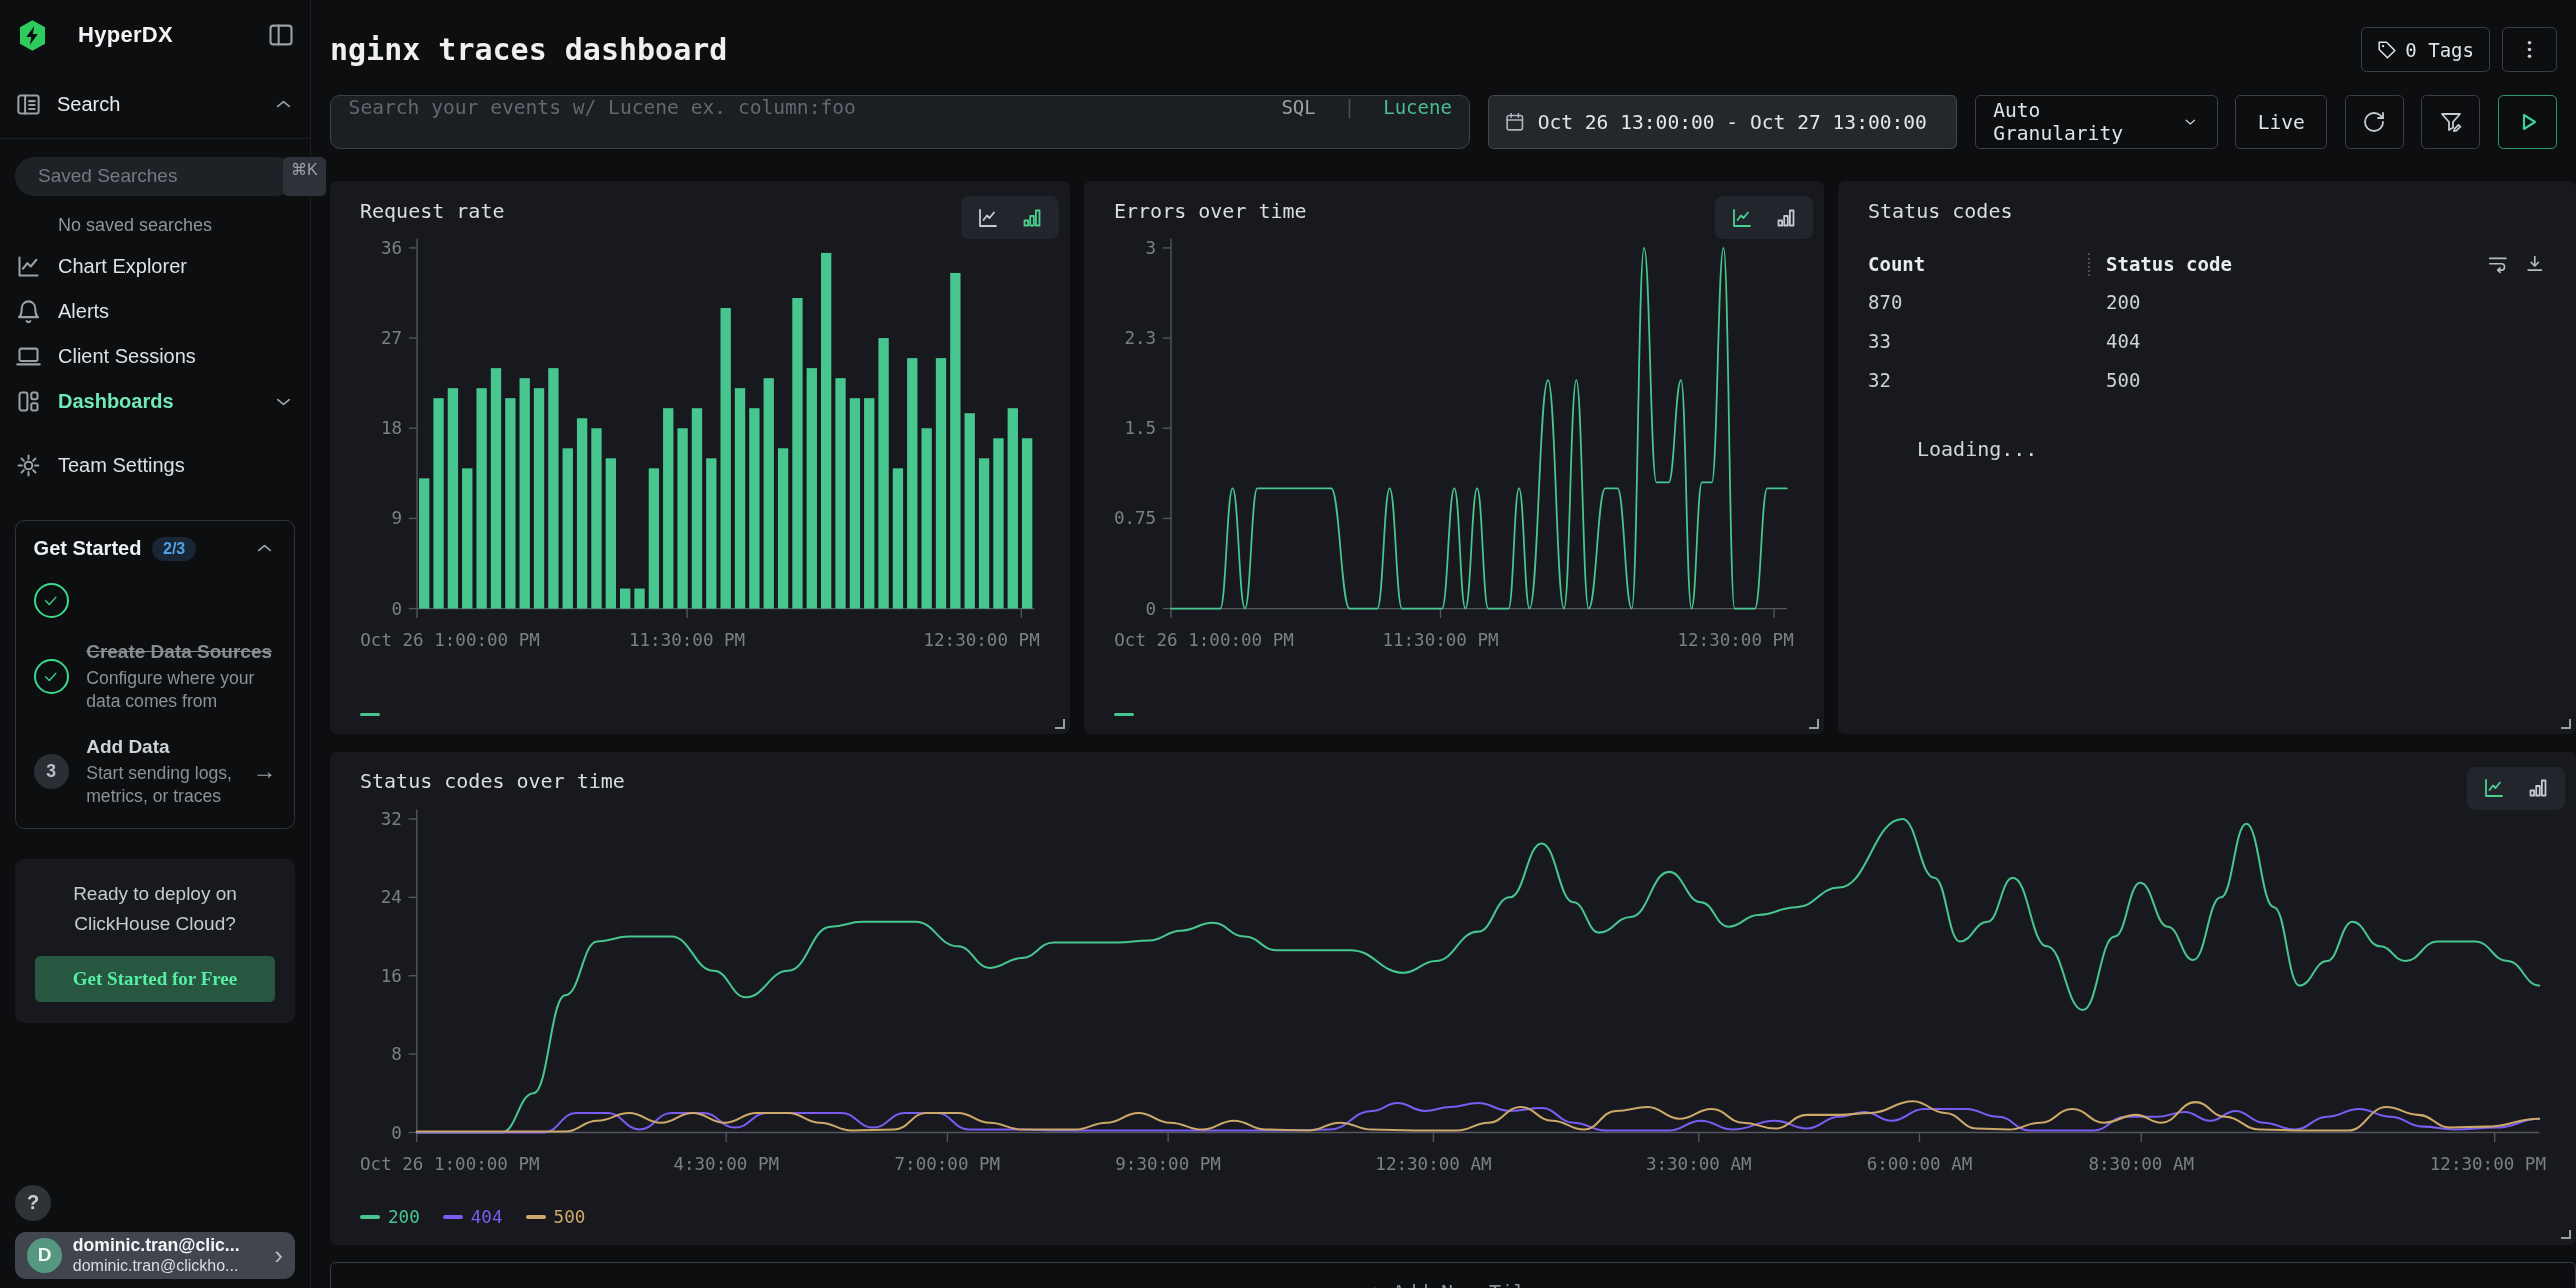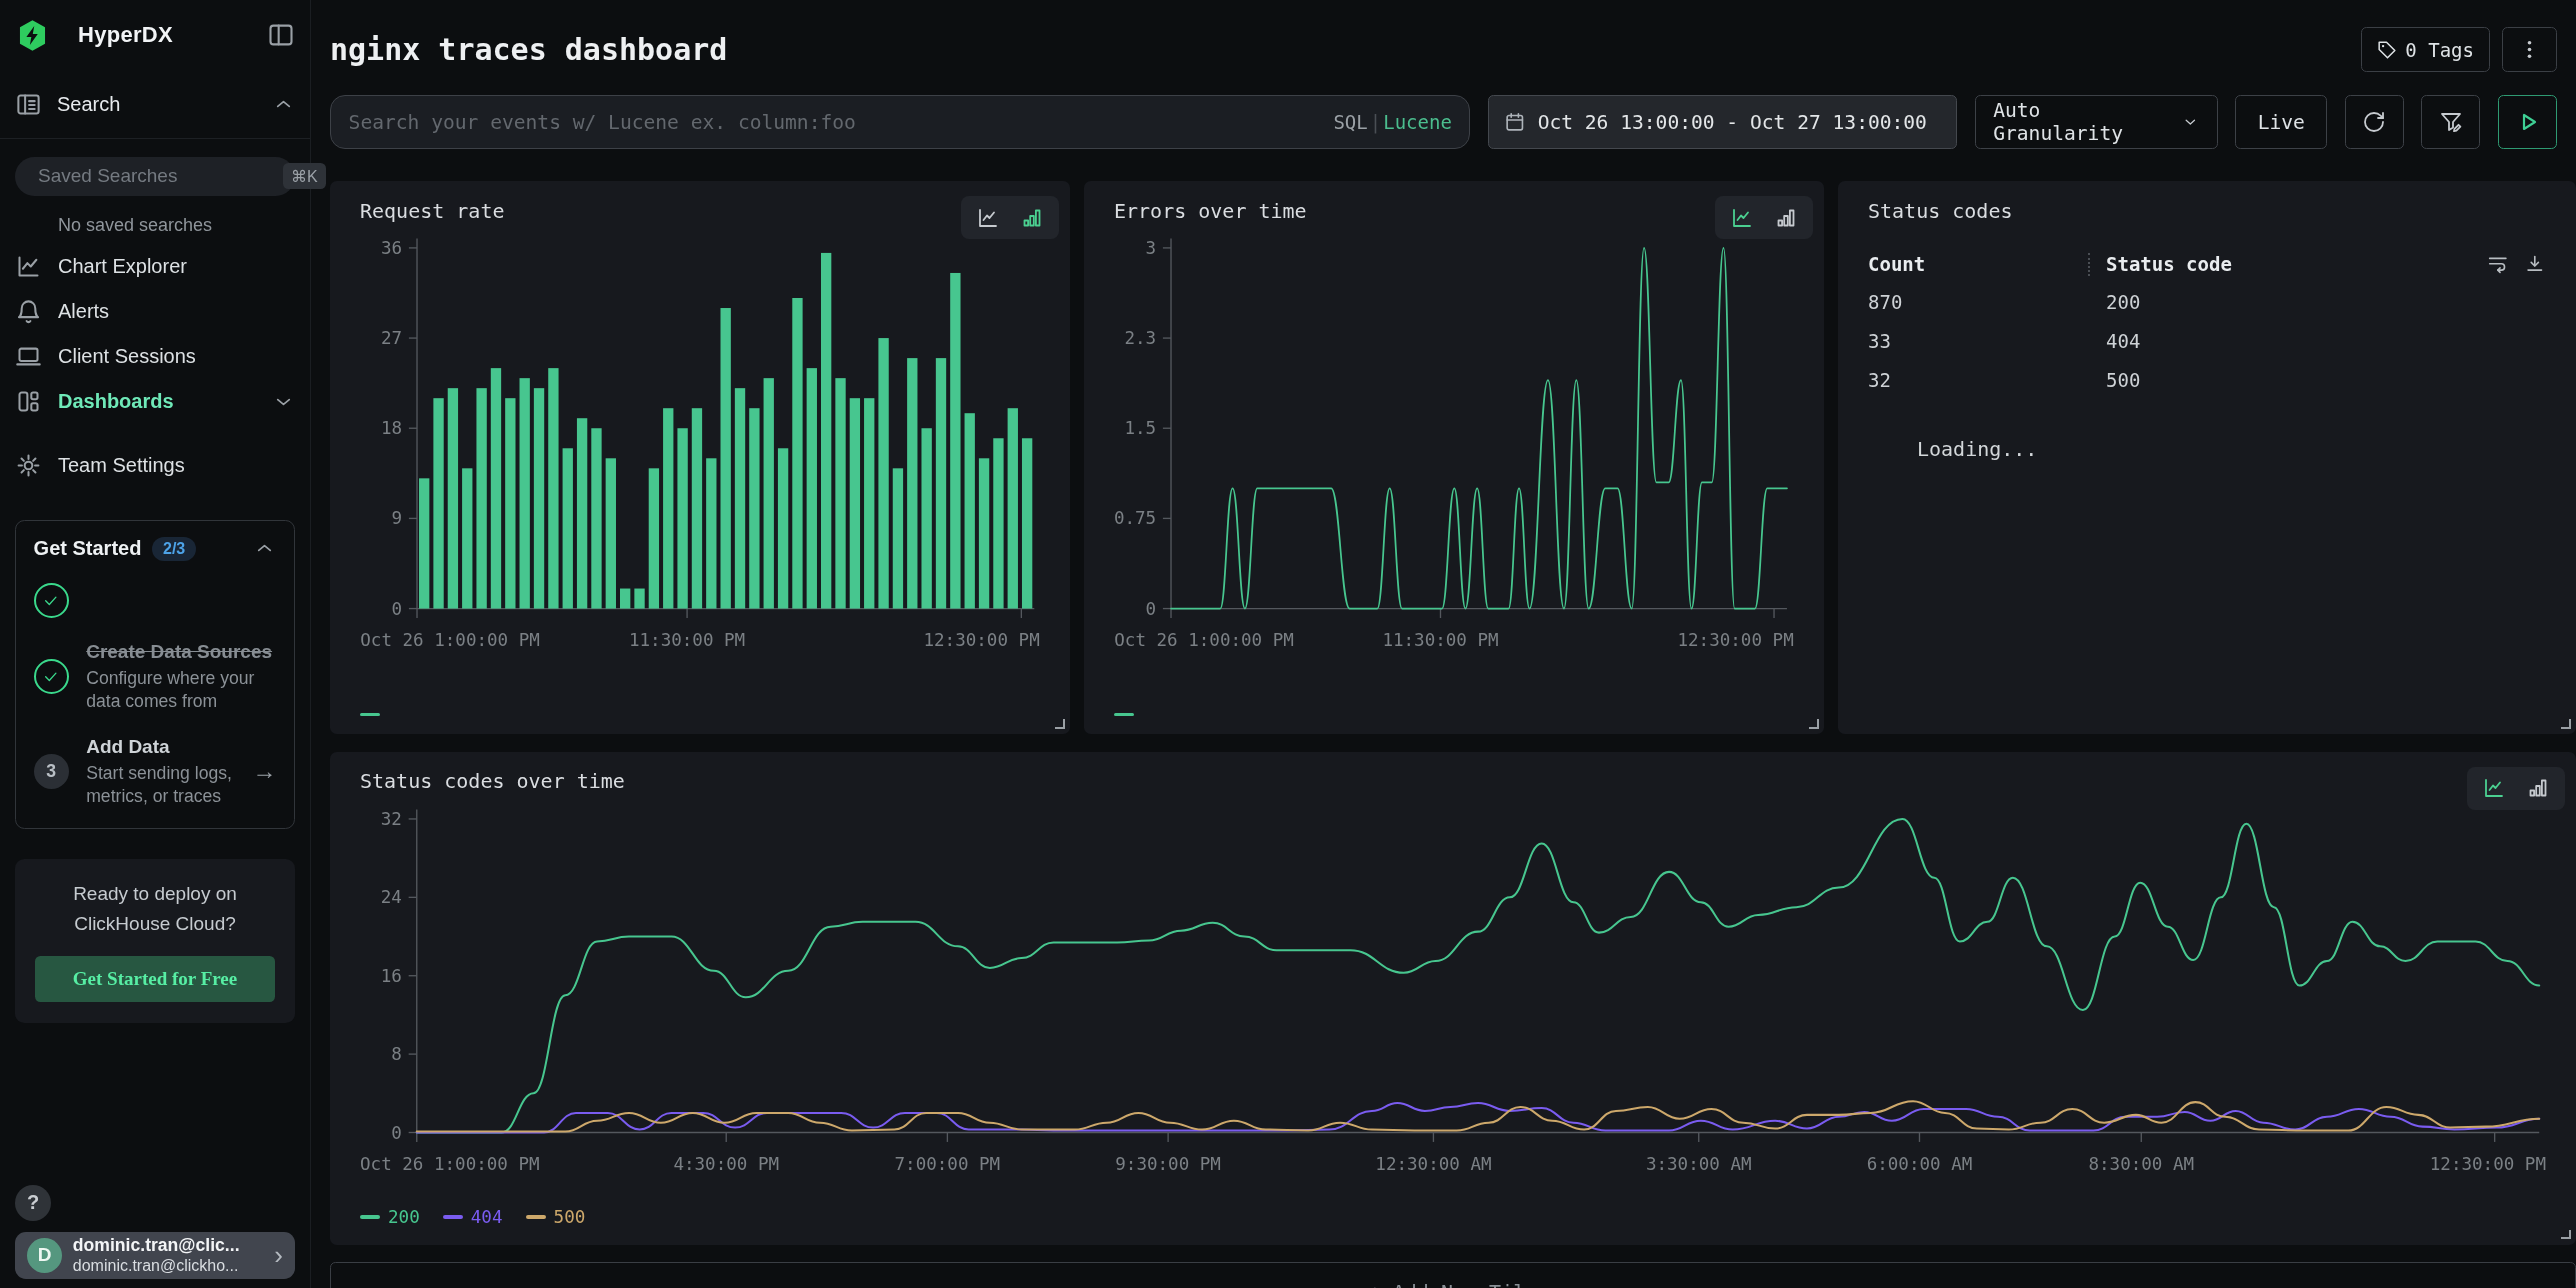--- a/index.html
+++ b/index.html
@@ -26,21 +26,21 @@
   .collapse-btn { margin-left: auto; background: none; border: none; cursor: pointer; color: #aeb4ba; display:flex; }
   .icon-svg { stroke: #9aa0a6; fill: none; stroke-width: 1.8; stroke-linecap: round; stroke-linejoin: round; }
 
   .section-head { display: flex; align-items: center; height: 38px; margin-top: 15px; justify-content: flex-end; }
   .section-head .label { font-size: 20px; color: #e8ebee; margin-left: 15px; }
   .section-head .chev { margin-left: auto; display: flex; }
   .side-divider { border: none; border-top: 1.4px solid #1d2024; margin: 15px -15px 0 -15px; }
 
   .saved-pill {
     margin-top: 17.6px; height: 39px; border-radius: 19.6px;
-    background: #1e2126; display: flex; align-items: center;
+    background: #1e2126; display: flex; 
     padding: 0 8px 0 13.5px;
   }
   .saved-pill input {
     flex: 1; background: transparent; border: none; outline: none;
     font-size: 19px; color: #cfd3d7; margin-left: 9.5px;
     font-family: "Liberation Sans", sans-serif;
   }
   .saved-pill input::placeholder { color: #747a81; }
   .kbd-badge { background: #2e3238; border-radius: 5.4px; padding: 3.4px 8px; font-size: 16px; color: #9ba1a7; }
 
@@ -96,22 +96,22 @@
   .title-btns { margin-left: auto; display: flex; gap: 12px; }
   .tags-btn, .kebab-btn {
     height: 45px; border: 1.4px solid #3b3f45; border-radius: 5.4px; background: transparent;
     color: #dfe3e6; display: flex; align-items: center; cursor: pointer;
   }
   .tags-btn { padding: 0 15px; gap: 8px; font-size: 19px; }
   .kebab-btn { width: 55px; justify-content: center; color: #c7cbd0; }
 
   .toolbar { margin-top: 23px; display: flex; gap: 17.6px; height: 54px; padding-right: 19px; }
   .search-box {
-    flex: 1; background: #1b1e23; border: 1.4px solid #3d4147; border-radius: 15px;
-    display: flex; align-items: center; padding: 0 17.6px; gap: 2px;
+    flex: 1; background: #1b1e23; border: 1.4px solid #3d4147; border-radius: 10px;
+    display: flex; align-items: flex-start; padding: 0 17.6px; gap: 28px;
   }
   .search-box input {
     flex: 1; background: transparent; border: none; outline: none;
     font-size: 19.6px; color: #d6dade;
     font-family: "DejaVu Sans Mono", "Liberation Mono", monospace;
   }
   .search-box input::placeholder { color: #63686e; }
   .lang-sql { font-size: 19px; color: #9ba1a6; cursor: pointer; }
   .lang-sep { font-size: 19px; color: #4a4f54; }
   .lang-lucene { font-size: 19px; color: #4bbd8e; cursor: pointer; }

